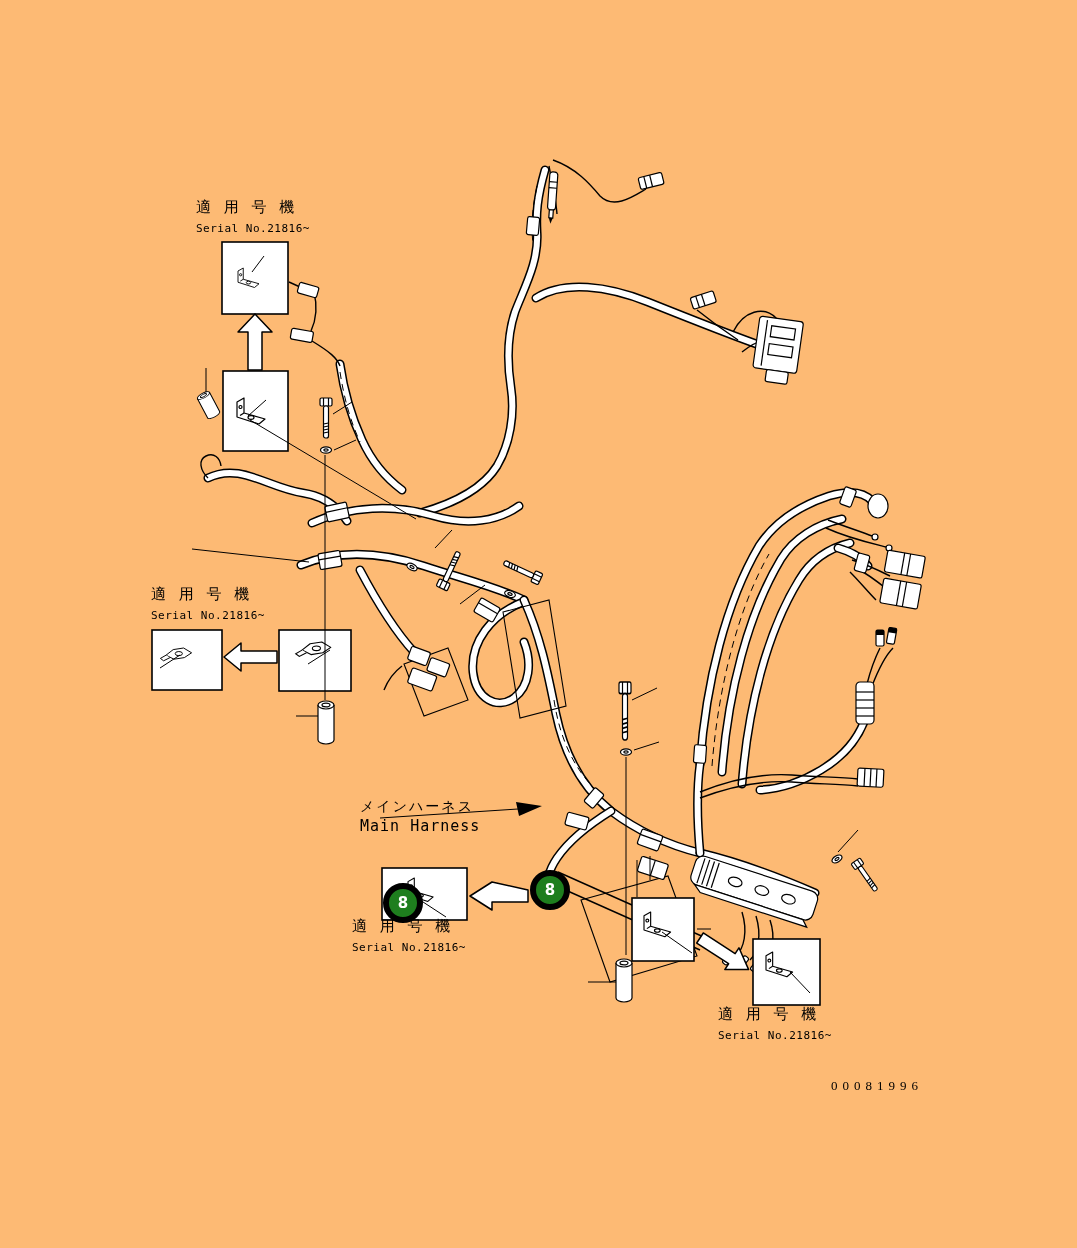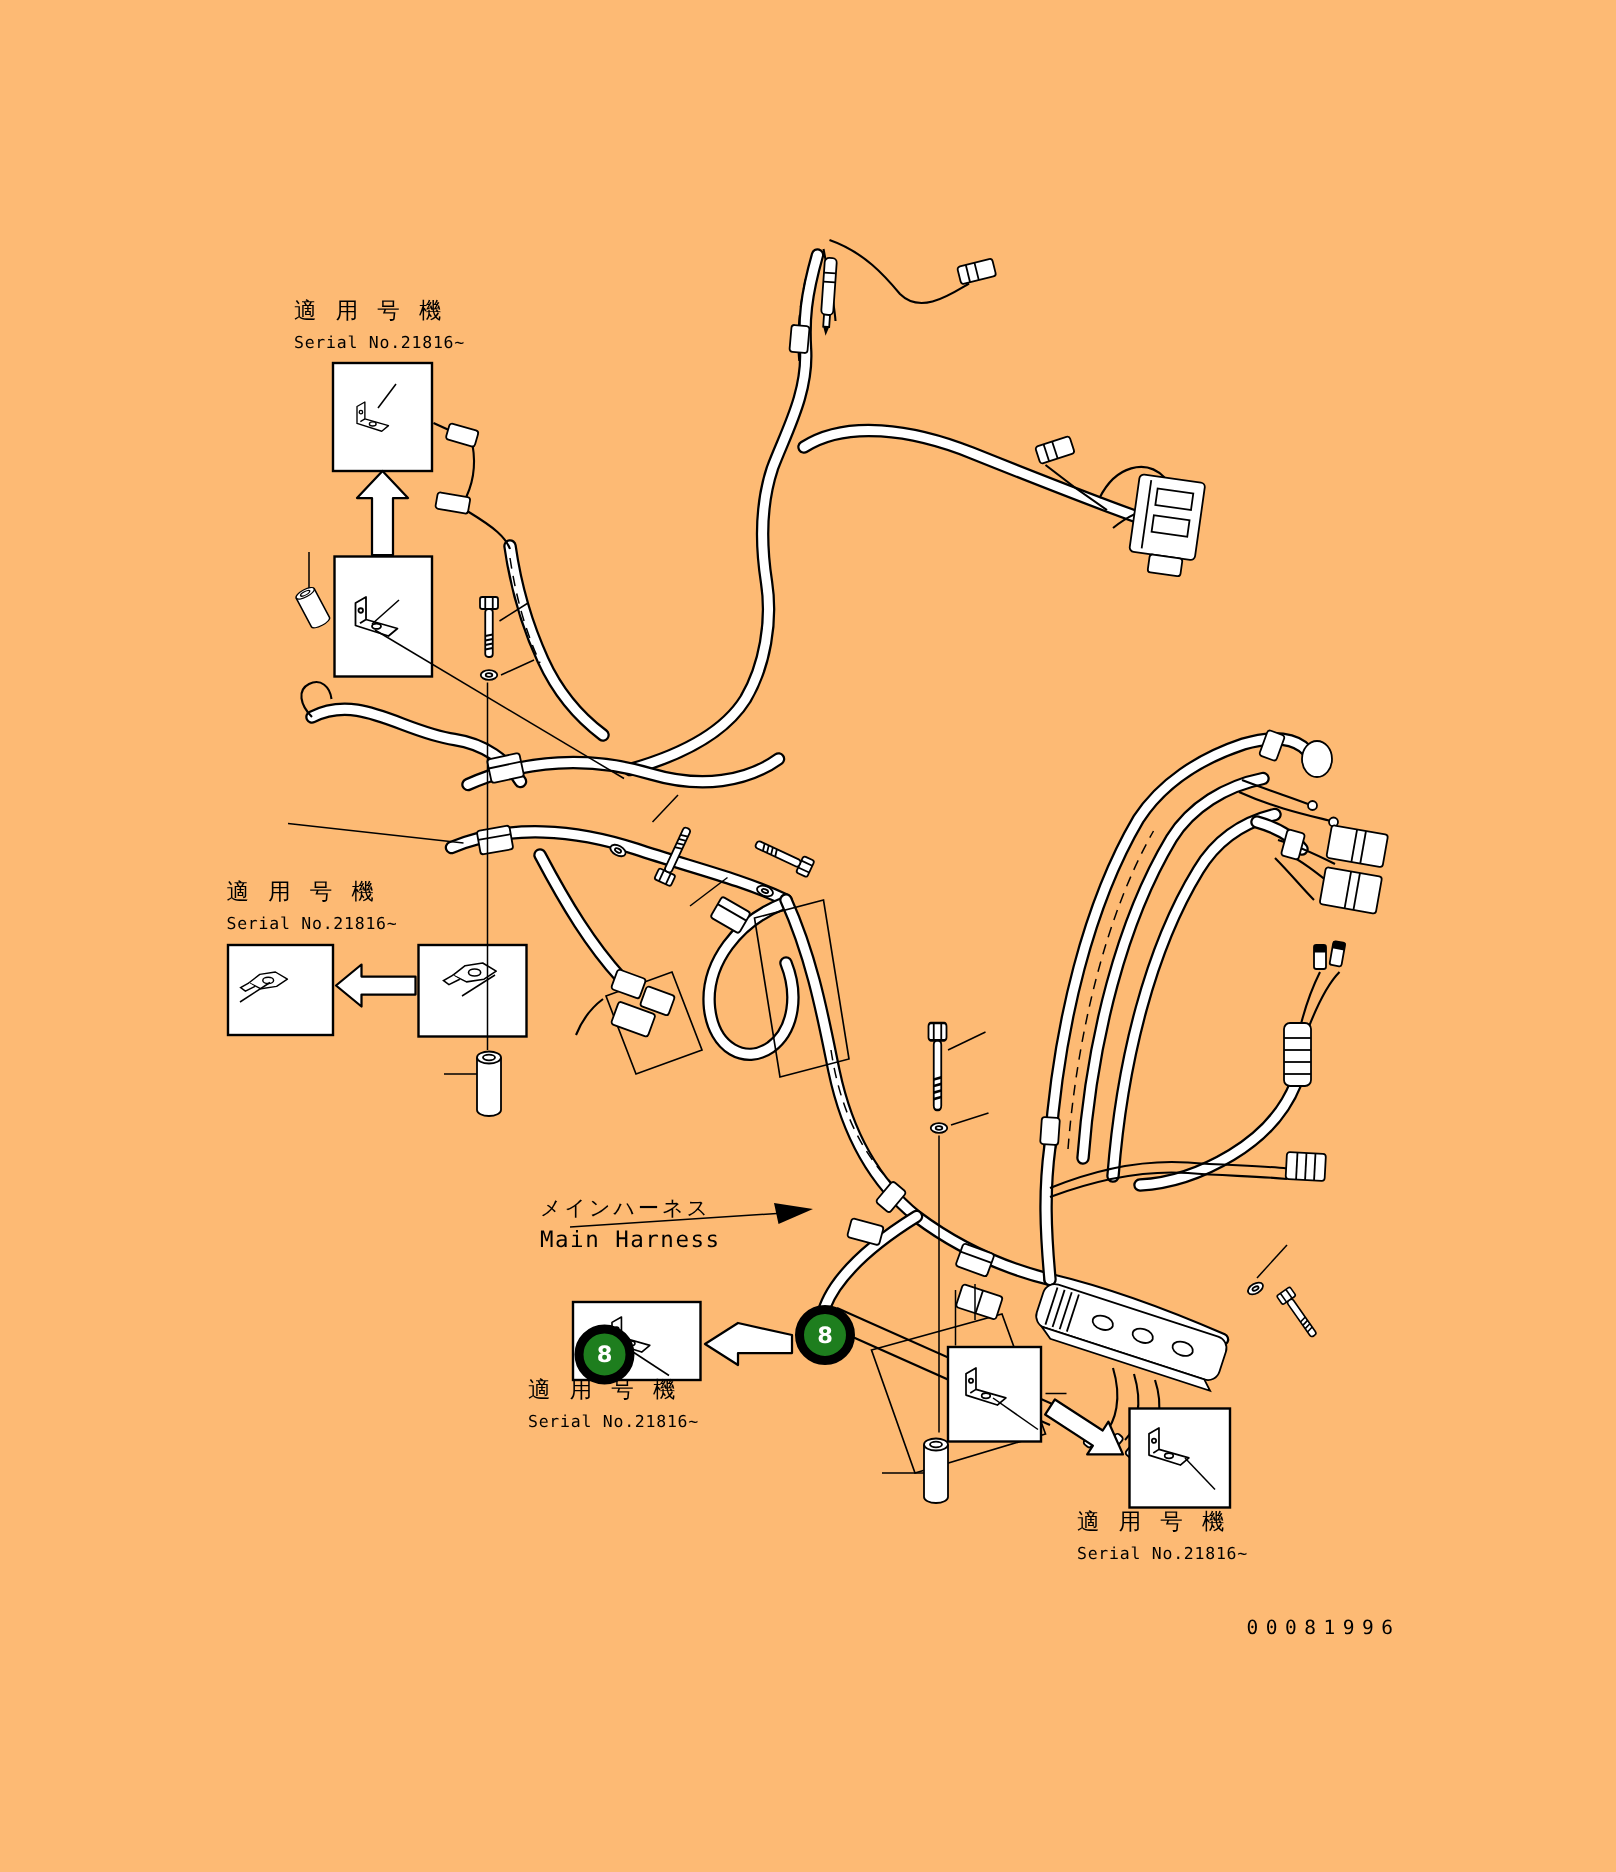--- a/index.html
+++ b/index.html
@@ -14,21 +14,21 @@
   .panel{fill:none;stroke:#000;stroke-width:1.1;}
   .pbox{fill:#fff;stroke:#000;stroke-width:1.6;}
   .harrow{fill:#fff;stroke:#000;stroke-width:1.5;stroke-linejoin:round;}
   .s{stroke:#000;fill:none;stroke-width:1.2;}
   .wf{fill:#fff;stroke:#000;stroke-width:1.2;}
   .label{position:absolute;white-space:nowrap;}
   .label .jp{font-size:15px;letter-spacing:4px;line-height:22px;font-family:"DejaVu Sans","Liberation Sans",sans-serif;}
   .label .ser{font-size:11px;letter-spacing:0.5px;line-height:22px;}
   .mh .jp{font-size:14px;letter-spacing:2px;line-height:20px;}
   .mh .en{font-size:15px;letter-spacing:1px;line-height:20px;}
-  .partnum{position:absolute;left:831px;top:1078px;font-size:13px;letter-spacing:5px;}
+  .partnum{position:absolute;left:831px;top:1078px;font-size:13px;letter-spacing:5px;font-family:Liberation Serif, serif;}
   .callout{position:absolute;width:28px;height:28px;border-radius:50%;border:6px solid #000;
            display:flex;align-items:center;justify-content:center;
            color:#fff;font-weight:bold;font-size:15px;font-family:"DejaVu Sans",sans-serif;}
 </style>
 </head>
 <body>
 
 <div id="stage">
 
 <svg width="1077" height="1248" viewBox="0 0 1077 1248">

